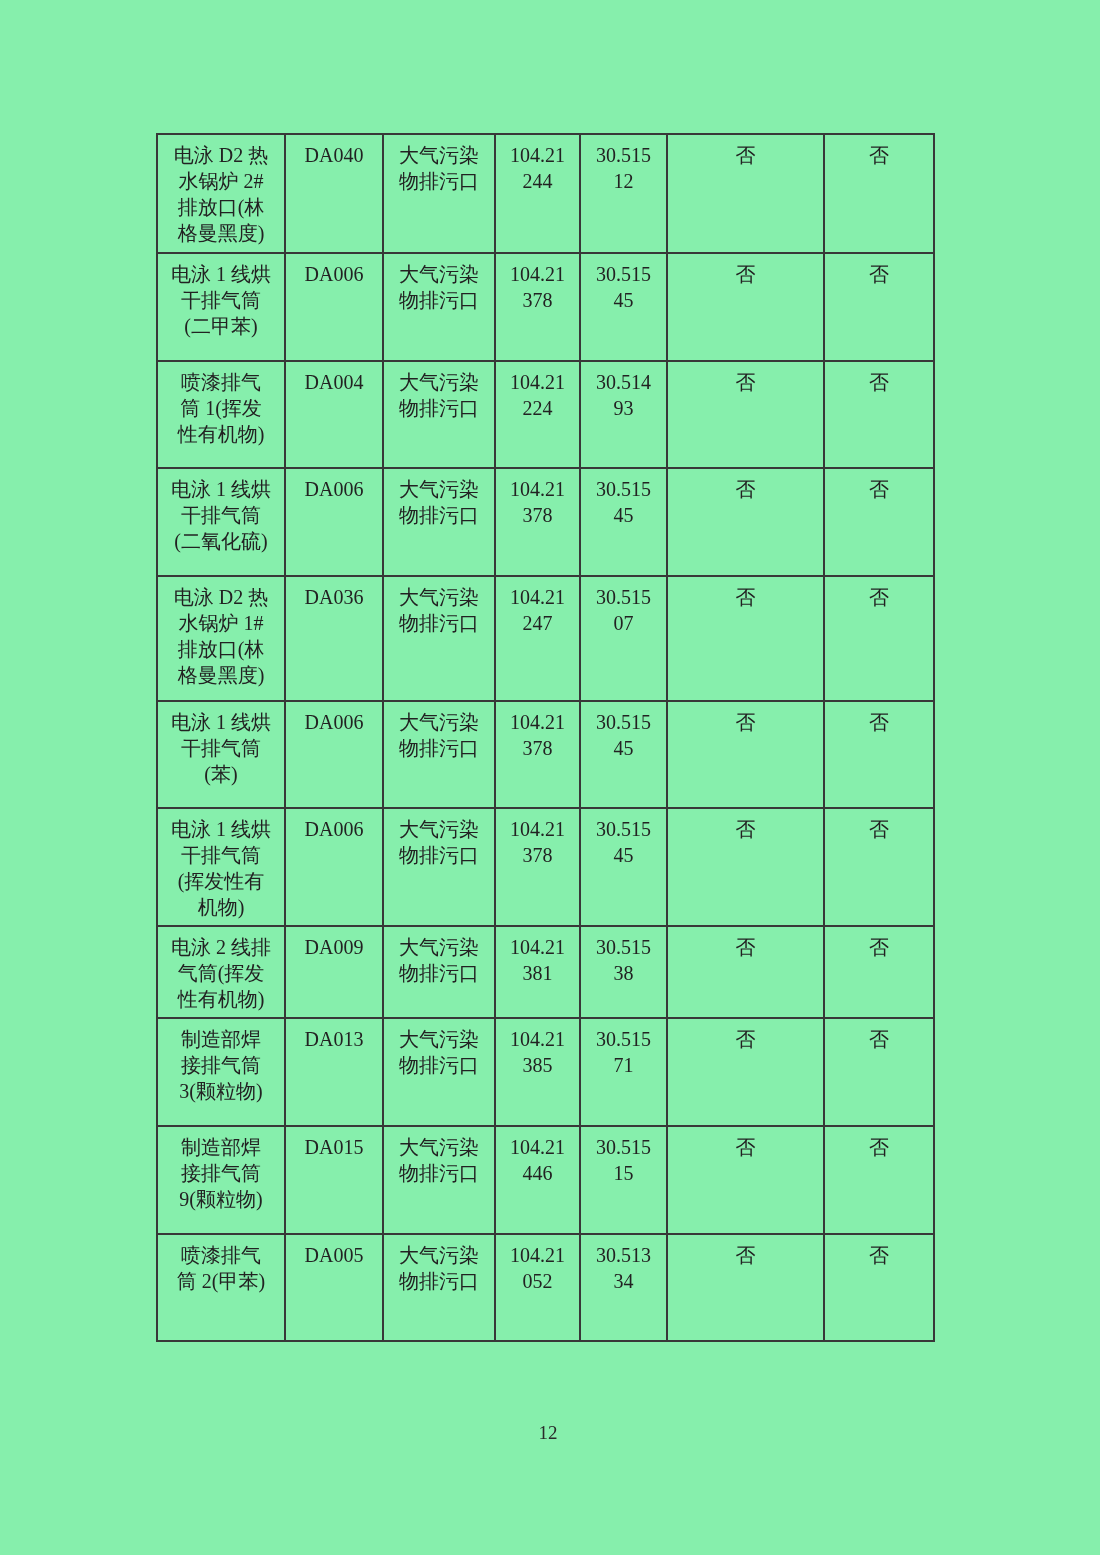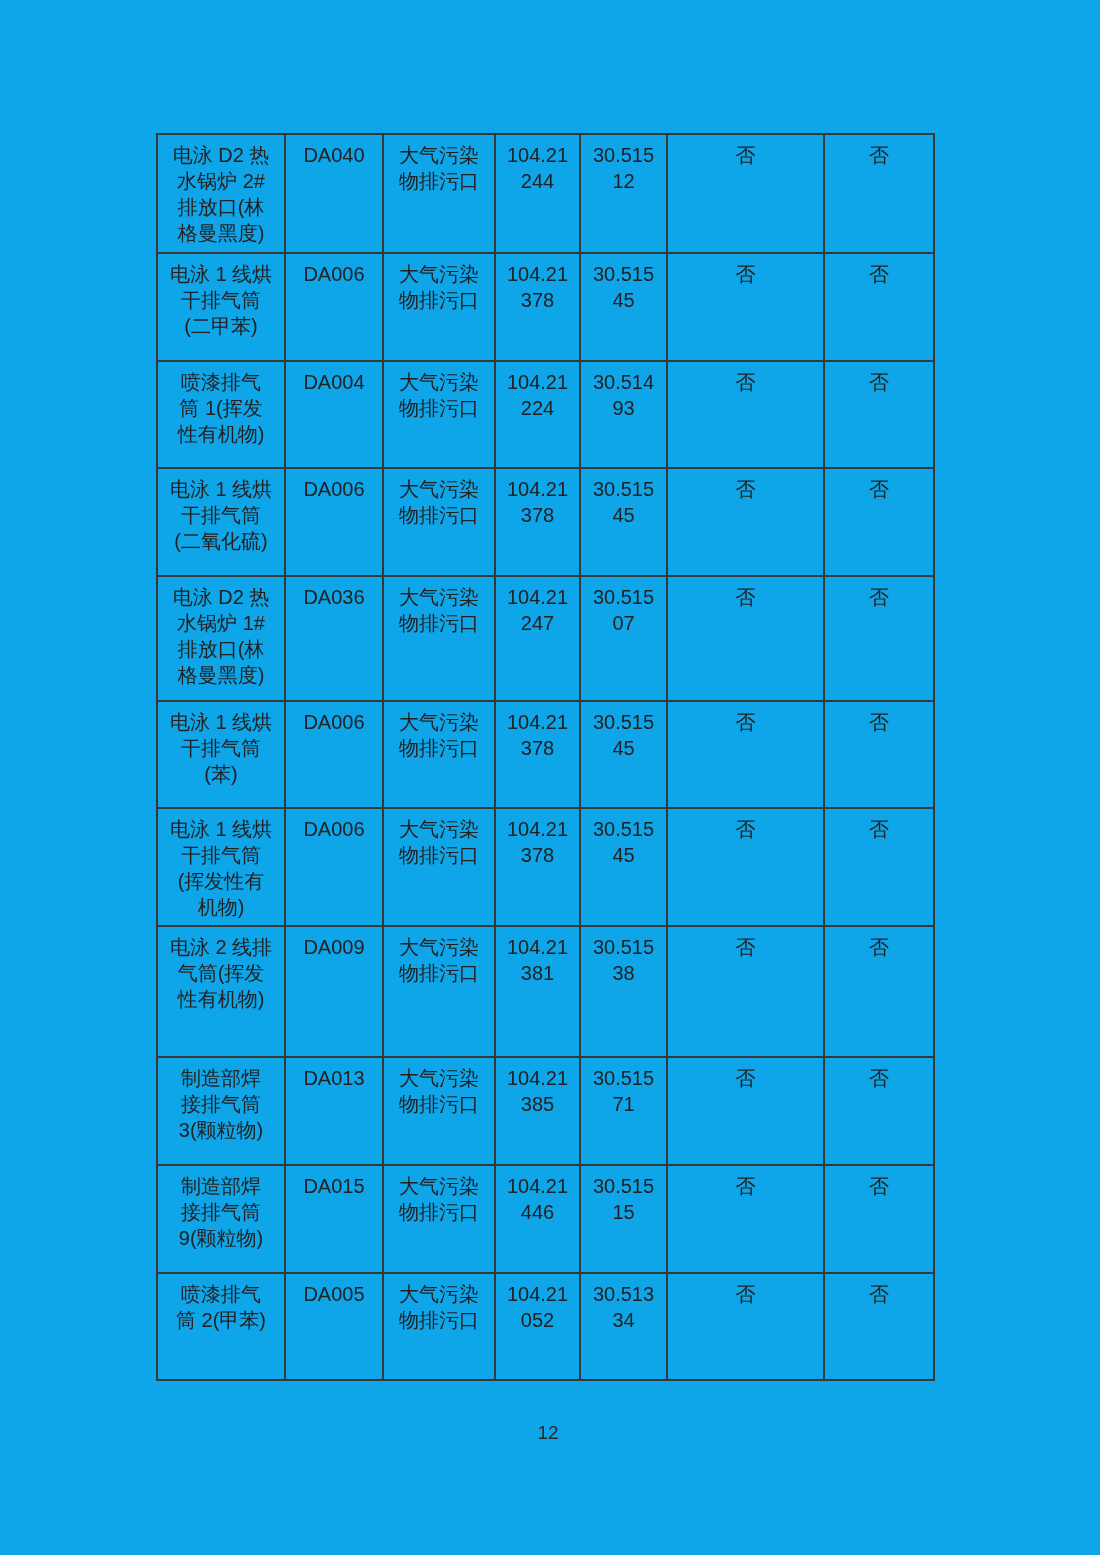--- a/index.html
+++ b/index.html
@@ -4,22 +4,22 @@
 <style>
   html, body {
     margin: 0;
     padding: 0;
     background: #ffffff;
   }
   .page {
     position: relative;
     width: 1100px;
     height: 1555px;
-    background: #0ea5e9;
-    font-family: Liberation Sans, sans-serif;
+    background: #86efac;
+    font-family: Liberation Serif, serif;
     color: #222222;
     overflow: hidden;
   }
   table.outlet-table {
     position: absolute;
     left: 156px;
     top: 133px;
     width: 777px;
     border-collapse: collapse;
     table-layout: fixed;
@@ -36,21 +36,21 @@
     color: #222222;
   }
   
   table.outlet-table tr:nth-child(1)  { height: 119px; }
   table.outlet-table tr:nth-child(2)  { height: 108px; }
   table.outlet-table tr:nth-child(3)  { height: 107px; }
   table.outlet-table tr:nth-child(4)  { height: 108px; }
   table.outlet-table tr:nth-child(5)  { height: 125px; }
   table.outlet-table tr:nth-child(6)  { height: 107px; }
   table.outlet-table tr:nth-child(7)  { height: 118px; }
-  table.outlet-table tr:nth-child(8)  { height: 131px; margin-left: 29px; }
+  table.outlet-table tr:nth-child(8)  { height: 92px; margin-left: 29px; }
   table.outlet-table tr:nth-child(9)  { height: 108px; }
   table.outlet-table tr:nth-child(10) { height: 108px; }
   table.outlet-table tr:nth-child(11) { height: 107px; }
 
   .col-name  { width: 128px; }
   .col-code  { width: 98px; }
   .col-type  { width: 112px; }
   .col-lon   { width: 85px; }
   .col-lat   { width: 87px; }
   .col-flaga { width: 157px; }

